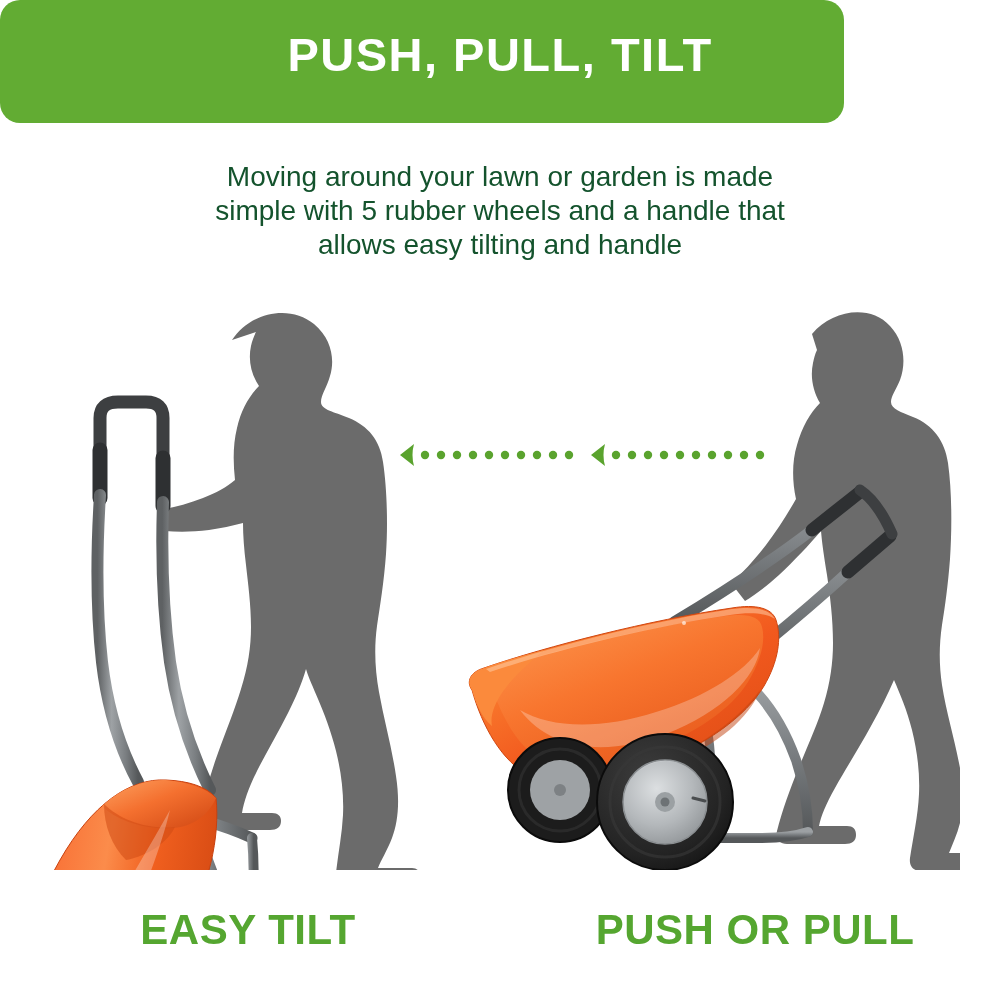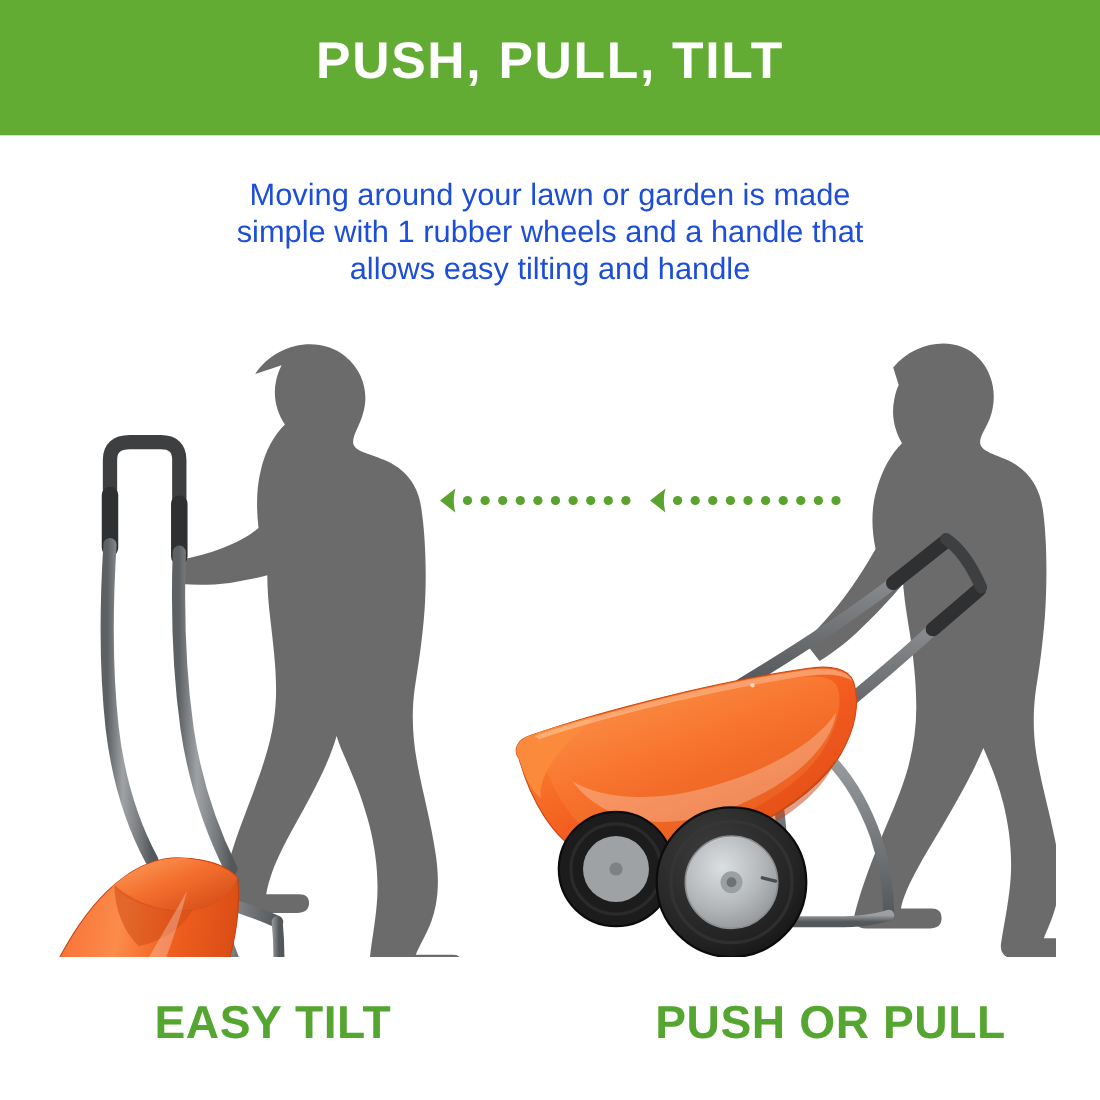--- a/index.html
+++ b/index.html
@@ -13,23 +13,24 @@
     height: 1000px;
     background: #ffffff;
     overflow: hidden;
     font-family: "Liberation Sans", sans-serif;
   }
 
   
   #header-band {
     position: absolute;
     left: 0; top: 0;
-    width: 1000px;
+    width: 844px;
     height: 123px;
     background: #62ac33;
+    border-radius: 20px;
   }
   #header-title {
     position: absolute;
     left: 0;
     top: 27px;
     width: 1000px;
     text-align: center;
     color: #ffffff;
     font-size: 47px;
     font-weight: bold;
@@ -38,21 +39,21 @@
     white-space: nowrap;
   }
 
   
   #subtitle {
     position: absolute;
     left: 150px;
     top: 160px;
     width: 700px;
     text-align: center;
-    color: #1d4ed8;
+    color: #14532d;
     font-size: 28px;
     font-weight: normal;
     line-height: 34px;
   }
   #subtitle .sub-line { display: block; }
 
   
   .scene {
     position: absolute;
     top: 290px;
@@ -90,21 +91,21 @@
 <body>
 
 <div id="page">
 
   <div id="header-band">
     <div id="header-title">PUSH, PULL, TILT</div>
   </div>
 
   <div id="subtitle">
     <span class="sub-line">Moving around your lawn or garden is made</span>
-    <span class="sub-line">simple with 1 rubber wheels and a handle that</span>
+    <span class="sub-line">simple with 5 rubber wheels and a handle that</span>
     <span class="sub-line">allows easy tilting and handle</span>
   </div>
 
   <div class="scene" id="scene-left">
     <svg viewBox="0 0 420 580" xmlns="http://www.w3.org/2000/svg">
       <defs>
         <linearGradient id="trayTiltGrad" x1="0" y1="0" x2="1" y2="0.25">
           <stop offset="0%" stop-color="#ef5a1d"></stop>
           <stop offset="32%" stop-color="#f9763a"></stop>
           <stop offset="52%" stop-color="#fb8c4b"></stop>

